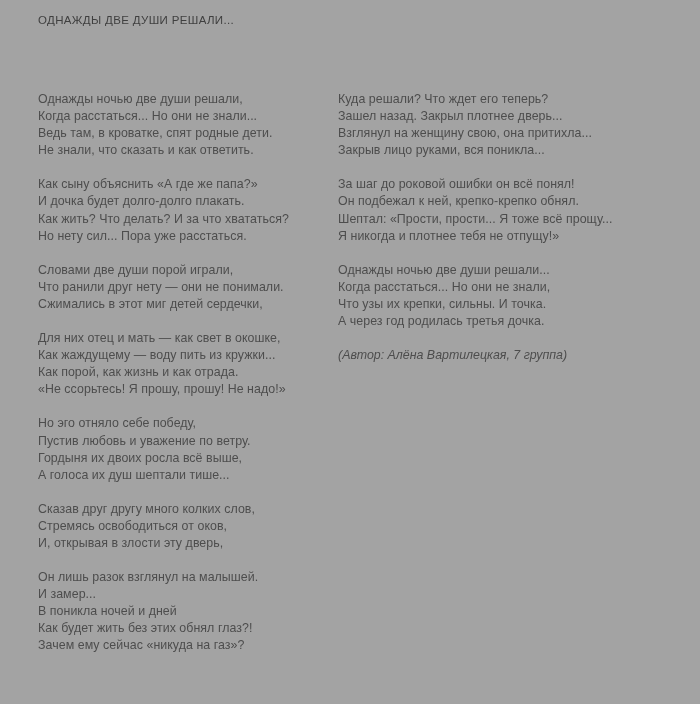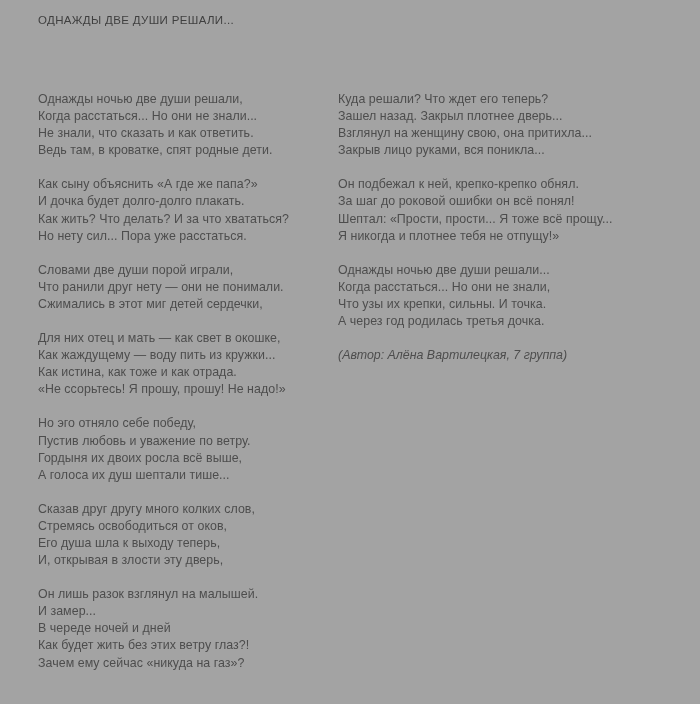--- a/index.html
+++ b/index.html
@@ -72,71 +72,70 @@
 <div class="page">
 
   <div class="poem-title">ОДНАЖДЫ ДВЕ ДУШИ РЕШАЛИ...</div>
 
   <div class="columns">
 
     <div class="column column-left" id="col-left">
         <div class="stanza">
           <div class="line">Однажды ночью две души решали,</div>
           <div class="line">Когда расстаться... Но они не знали...</div>
+          <div class="line">Ведь там, в кроватке, спят родные дети.</div>
           <div class="line">Не знали, что сказать и как ответить.</div>
-          <div class="line">Ведь там, в кроватке, спят родные дети.</div>
         </div>
         <div class="stanza">
           <div class="line">Как сыну объяснить «А где же папа?»</div>
           <div class="line">И дочка будет долго-долго плакать.</div>
           <div class="line">Как жить? Что делать? И за что хвататься?</div>
           <div class="line">Но нету сил... Пора уже расстаться.</div>
         </div>
         <div class="stanza">
           <div class="line">Словами две души порой играли,</div>
           <div class="line">Что ранили друг нету — они не понимали.</div>
           <div class="line">Сжимались в этот миг детей сердечки,</div>
         </div>
         <div class="stanza">
           <div class="line">Для них отец и мать — как свет в окошке,</div>
           <div class="line">Как жаждущему — воду пить из кружки...</div>
-          <div class="line">Как истина, как тоже и как отрада.</div>
+          <div class="line">Как порой, как жизнь и как отрада.</div>
           <div class="line">«Не ссорьтесь! Я прошу, прошу! Не надо!»</div>
         </div>
         <div class="stanza">
           <div class="line">Но эго отняло себе победу,</div>
           <div class="line">Пустив любовь и уважение по ветру.</div>
           <div class="line">Гордыня их двоих росла всё выше,</div>
           <div class="line">А голоса их душ шептали тише...</div>
         </div>
         <div class="stanza">
           <div class="line">Сказав друг другу много колких слов,</div>
           <div class="line">Стремясь освободиться от оков,</div>
-          <div class="line">Его душа шла к выходу теперь,</div>
           <div class="line">И, открывая в злости эту дверь,</div>
         </div>
         <div class="stanza">
           <div class="line">Он лишь разок взглянул на малышей.</div>
           <div class="line">И замер...</div>
-          <div class="line">В череде ночей и дней</div>
-          <div class="line">Как будет жить без этих ветру глаз?!</div>
+          <div class="line">В поникла ночей и дней</div>
+          <div class="line">Как будет жить без этих обнял глаз?!</div>
           <div class="line">Зачем ему сейчас «никуда на газ»?</div>
         </div>
       </div>
 
     <div class="column column-right" id="col-right">
         <div class="stanza">
           <div class="line">Куда решали? Что ждет его теперь?</div>
           <div class="line">Зашел назад. Закрыл плотнее дверь...</div>
           <div class="line">Взглянул на женщину свою, она притихла...</div>
           <div class="line">Закрыв лицо руками, вся поникла...</div>
         </div>
         <div class="stanza">
+          <div class="line">За шаг до роковой ошибки он всё понял!</div>
           <div class="line">Он подбежал к ней, крепко-крепко обнял.</div>
-          <div class="line">За шаг до роковой ошибки он всё понял!</div>
           <div class="line">Шептал: «Прости, прости... Я тоже всё прощу...</div>
           <div class="line">Я никогда и плотнее тебя не отпущу!»</div>
         </div>
         <div class="stanza">
           <div class="line">Однажды ночью две души решали...</div>
           <div class="line">Когда расстаться... Но они не знали,</div>
           <div class="line">Что узы их крепки, сильны. И точка.</div>
           <div class="line">А через год родилась третья дочка.</div>
         </div>
         <div class="attribution">(Автор: Алёна Вартилецкая, 7 группа)</div>

